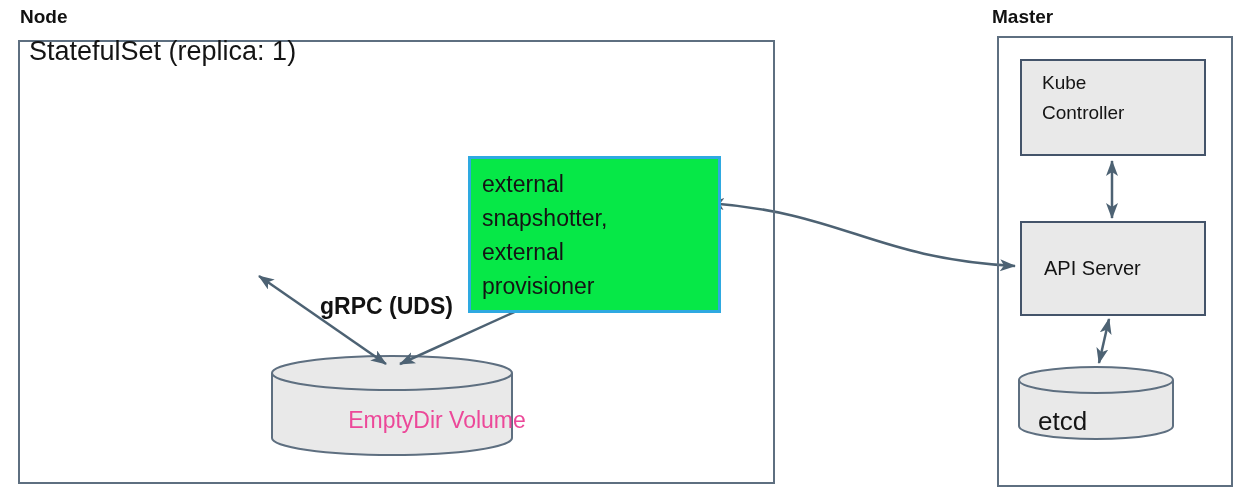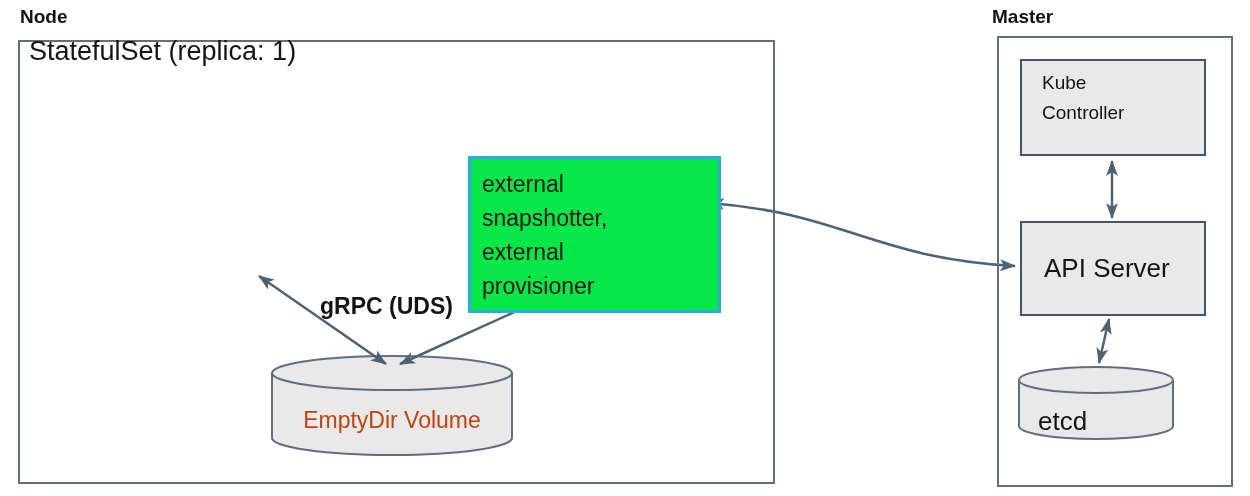--- a/index.html
+++ b/index.html
@@ -21,28 +21,28 @@
     left:125px;top:117px;width:186px;height:155px;
     background:var(--csi-fill);border:3px solid var(--csi-border);
     padding:15px 0 0 19px;
   }
   .sidecar-box{
     left:468px;top:124px;width:253px;height:157px;
     background:var(--sidecar-fill);border:3px solid var(--sidecar-border);
     padding:8px 0 0 11px;line-height:34px;margin-top:32px;
   }
   .grpc-label{font-size:23px;font-weight:700;color:#121212;}
-  .cyl-label{font-size:23px;color:#c2410c;}
+  .cyl-label{font-size:23px;color:#ec4899;padding-left:45px;}
   .gray-box{
     box-sizing:border-box;
     background:var(--gray-fill);border:2px solid var(--inner-border);
     color:#141414;
   }
   .kcm-box{left:1020px;top:59px;width:186px;height:97px;font-size:19px;line-height:30px;padding:7px 0 0 20px;}
-  .api-box{left:1020px;top:221px;width:186px;height:95px;font-size:26px;display:flex;align-items:center;padding-left:22px;}
+  .api-box{left:1020px;top:221px;width:186px;height:95px;font-size:20px;display:flex;align-items:center;padding-left:22px;}
   .etcd-label{font-size:26px;color:#141414;}
   svg .conn{stroke:var(--arrow);stroke-width:2.5;fill:none;}
   svg .cyl{fill:var(--gray-fill);stroke:var(--outer-border);stroke-width:2;}
   #ah path{fill:var(--arrow);}
 </style>
 </head>
 <body>
 
 <div class="canvas">
 

